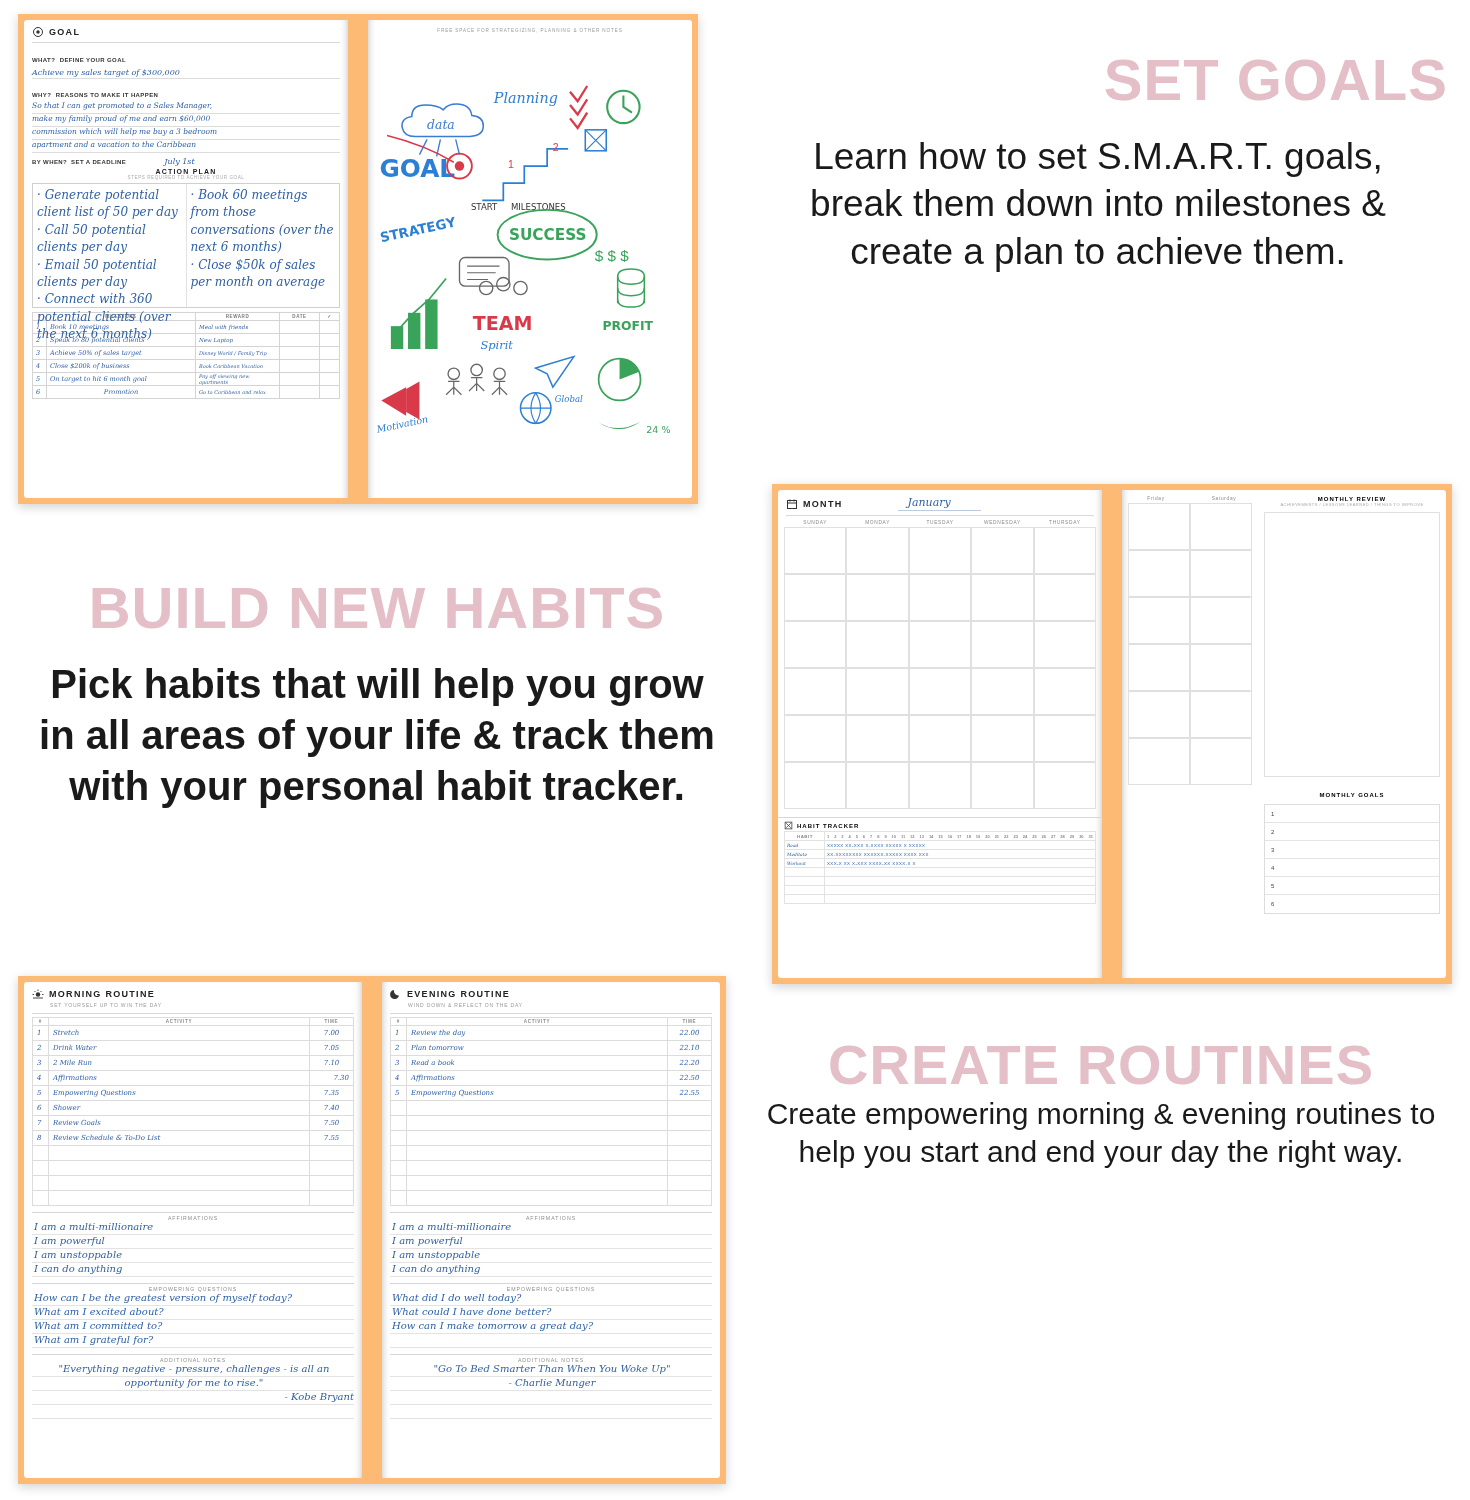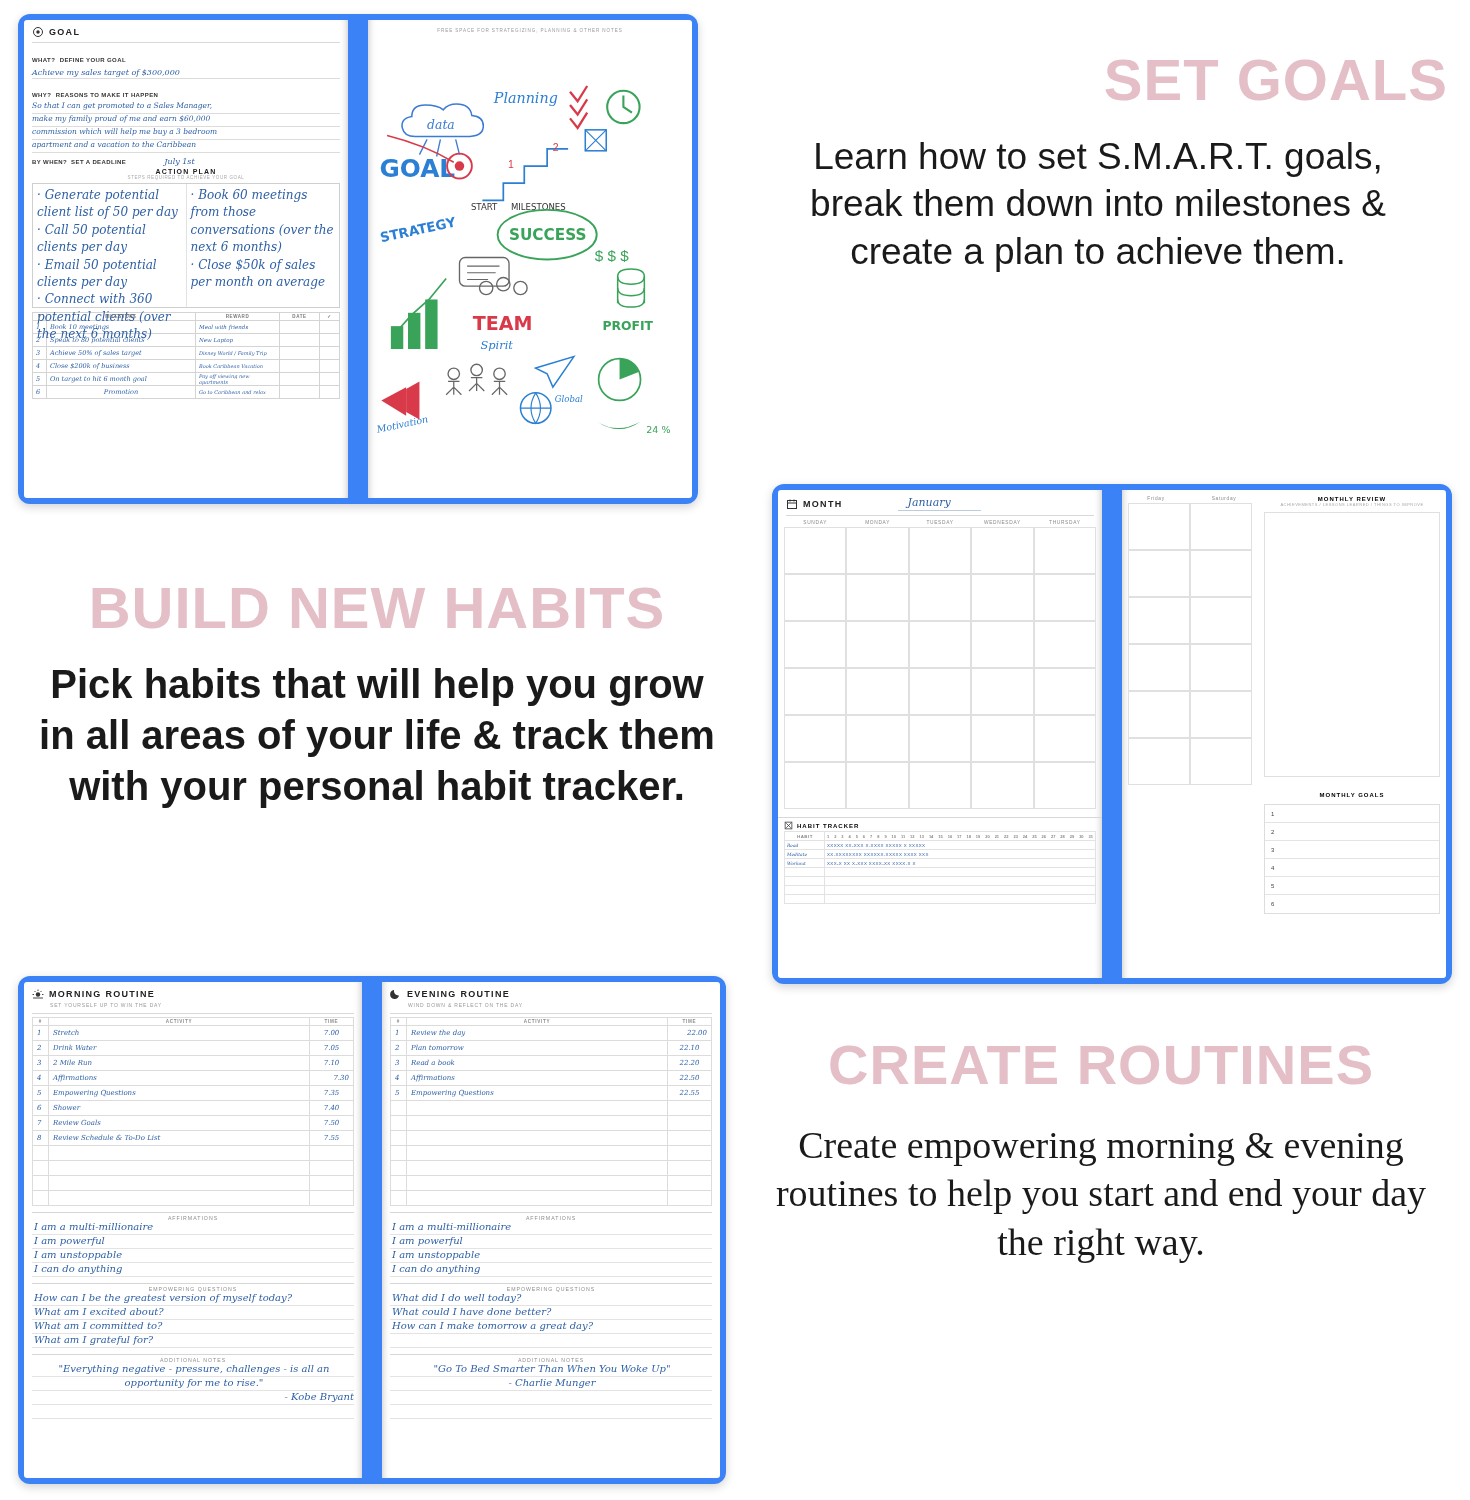--- a/index.html
+++ b/index.html
@@ -20,22 +20,22 @@
   }
   .feature-body {
     color:#1a1a1a;
     text-align:center;
     line-height:1.28;
   }
 
   
   .book {
     position:absolute;
-    background:#3b82f6;
-    border-radius:12px;
+    background:#fdba74;
+    border-radius:0;
     box-shadow:0 3px 10px rgba(0,0,0,.18);
     display:flex;
     padding:6px;
     gap:20px;
   }
   .page {
     background:#fff;
     flex:1;
     position:relative;
     overflow:hidden;
@@ -584,21 +584,21 @@
     <table class="rt">
       <tbody>
           <tr>
         <th style="width:16px">#</th>
         <th>ACTIVITY</th>
         <th style="width:44px">TIME</th>
       </tr>
       <tr>
             <td class="hw">1</td>
             <td class="hw">Review the day</td>
-            <td class="hw" style="text-align:right">22.00</td>
+            <td class="hw" style="text-align:center">22.00</td>
           </tr>
       <tr>
             <td class="hw">2</td>
             <td class="hw">Plan tomorrow</td>
             <td class="hw" style="text-align:center">22.10</td>
           </tr>
       <tr>
             <td class="hw">3</td>
             <td class="hw">Read a book</td>
             <td class="hw" style="text-align:center">22.20</td>
@@ -672,14 +672,14 @@
       <div class="hw" style="text-align:center">"Go To Bed Smarter Than When You Woke Up"</div>
       <div class="hw" style="text-align:center">- Charlie Munger</div>
       <div class="hw"></div>
       <div class="hw"></div>
     </div>
   </div>
 </div>
 
 <div style="position:absolute;left:748px;top:1036px;width:706px;">
   <div class="feature-title" style="font-size:56px;">CREATE ROUTINES</div>
-  <div class="feature-body" style="font-size:38px;margin-top:26px;padding:0 12px;font-family:Liberation Serif, serif;">Create empowering morning &amp; evening routines to help you start and end your day the right way.</div>
+  <div class="feature-body" style="font-size:30px;padding:0 12px;">Create empowering morning &amp; evening routines to help you start and end your day the right way.</div>
 </div>
 
 </body></html>

